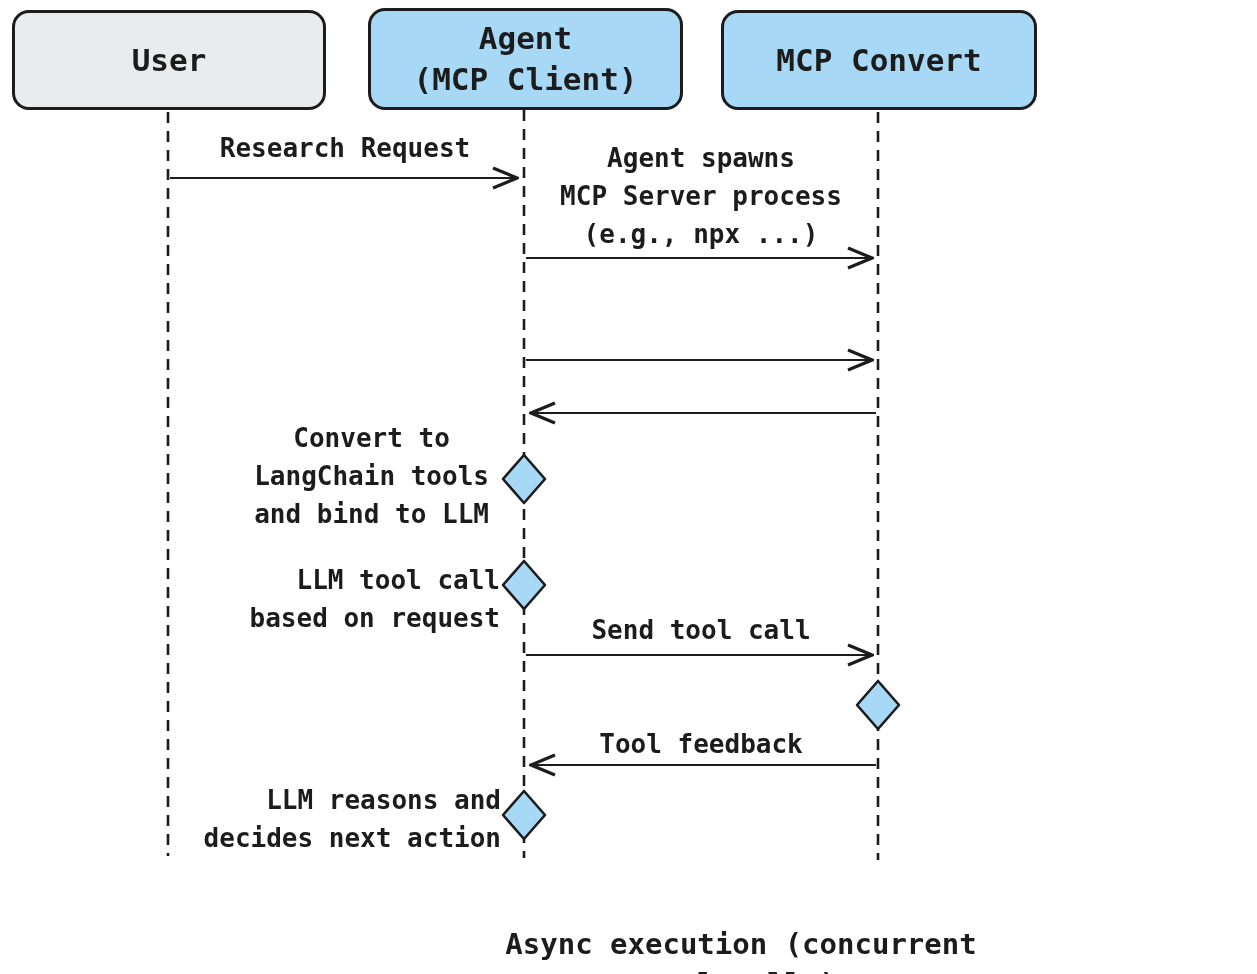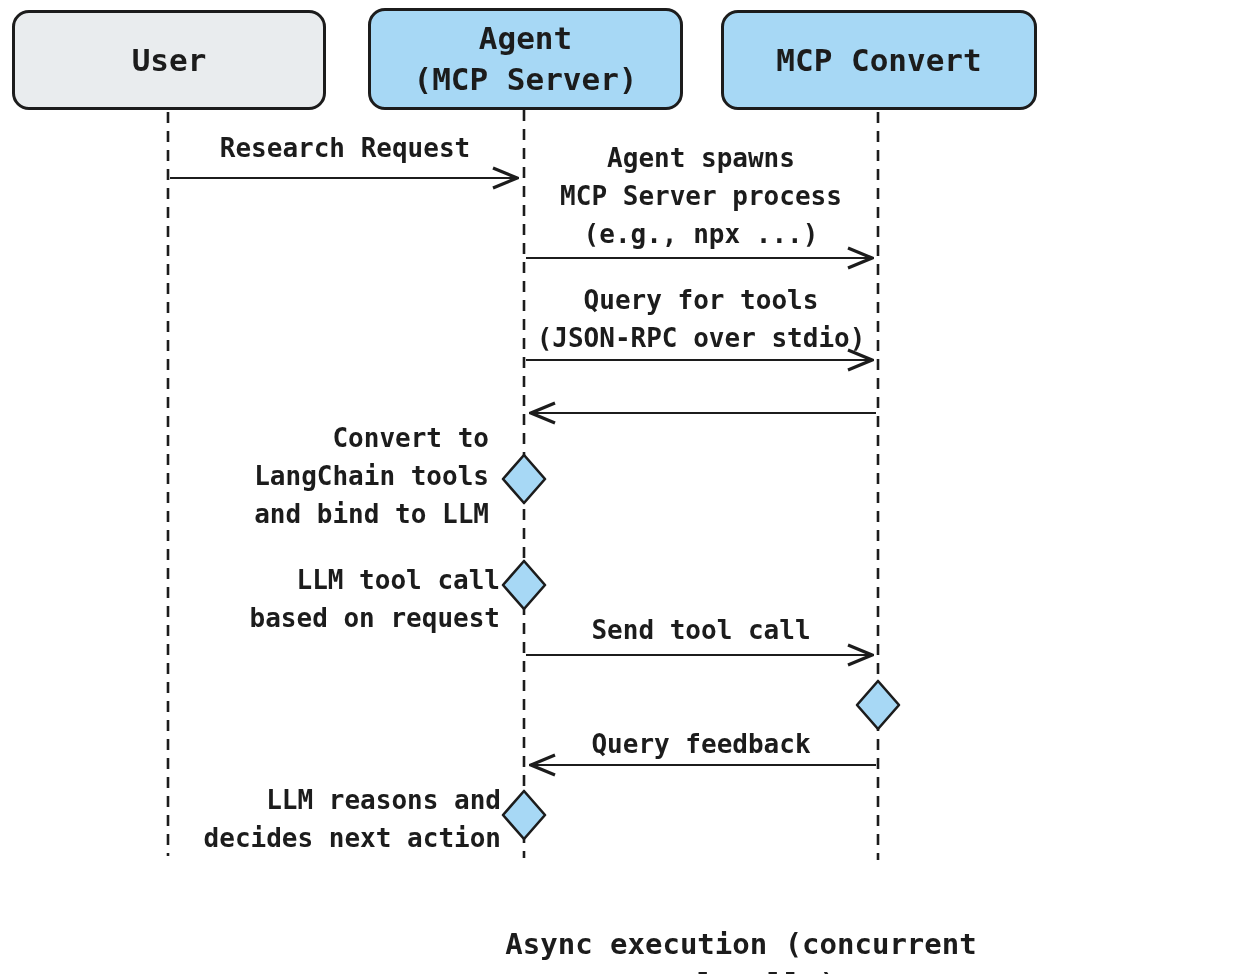--- a/index.html
+++ b/index.html
@@ -102,39 +102,37 @@
 
     <path class="diamond" d="M0,-24 L21,0 L0,24 L-21,0 Z" transform="translate(524,479)"></path>
     <path class="diamond" d="M0,-24 L21,0 L0,24 L-21,0 Z" transform="translate(524,585)"></path>
     <path class="diamond" d="M0,-24 L21,0 L0,24 L-21,0 Z" transform="translate(878,705)"></path>
     <path class="diamond" d="M0,-24 L21,0 L0,24 L-21,0 Z" transform="translate(524,815)"></path>
   </svg>
 
   <div class="actor user" style="left:12px; top:10px; width:314px; height:100px;">User</div>
 
   <div class="actor blue" style="left:368px; top:8px; width:315px; height:102px;">Agent
-(MCP Server)</div>
+(MCP Client)</div>
 
   <div class="actor blue" style="left:721px; top:10px; width:316px; height:100px;">MCP Convert</div>
 
   <div class="label center" style="left:345px; top:129px;">Research Request</div>
 
   <div class="label center" style="left:701px; top:139px;">Agent spawns
 MCP Server process
 (e.g., npx ...)</div>
 
-  <div class="label center" style="left:701px; top:281px;">Query for tools
-(JSON-RPC over stdio)</div>
 
 
   <div class="label center" style="left:701px; top:611px;">Send tool call</div>
 
-  <div class="label center" style="left:701px; top:725px;">Query feedback</div>
+  <div class="label center" style="left:701px; top:725px;">Tool feedback</div>
 
-  <div class="label right-align" style="right:768px; top:419px;">Convert to
+  <div class="label right-align" style="right:768px; top:419px;text-align:center;">Convert to
 LangChain tools
 and bind to LLM</div>
 
   <div class="label right-align" style="right:757px; top:561px;">LLM tool call
 based on request</div>
 
 
   <div class="label right-align" style="right:756px; top:781px;">LLM reasons and
 decides next action</div>
 

